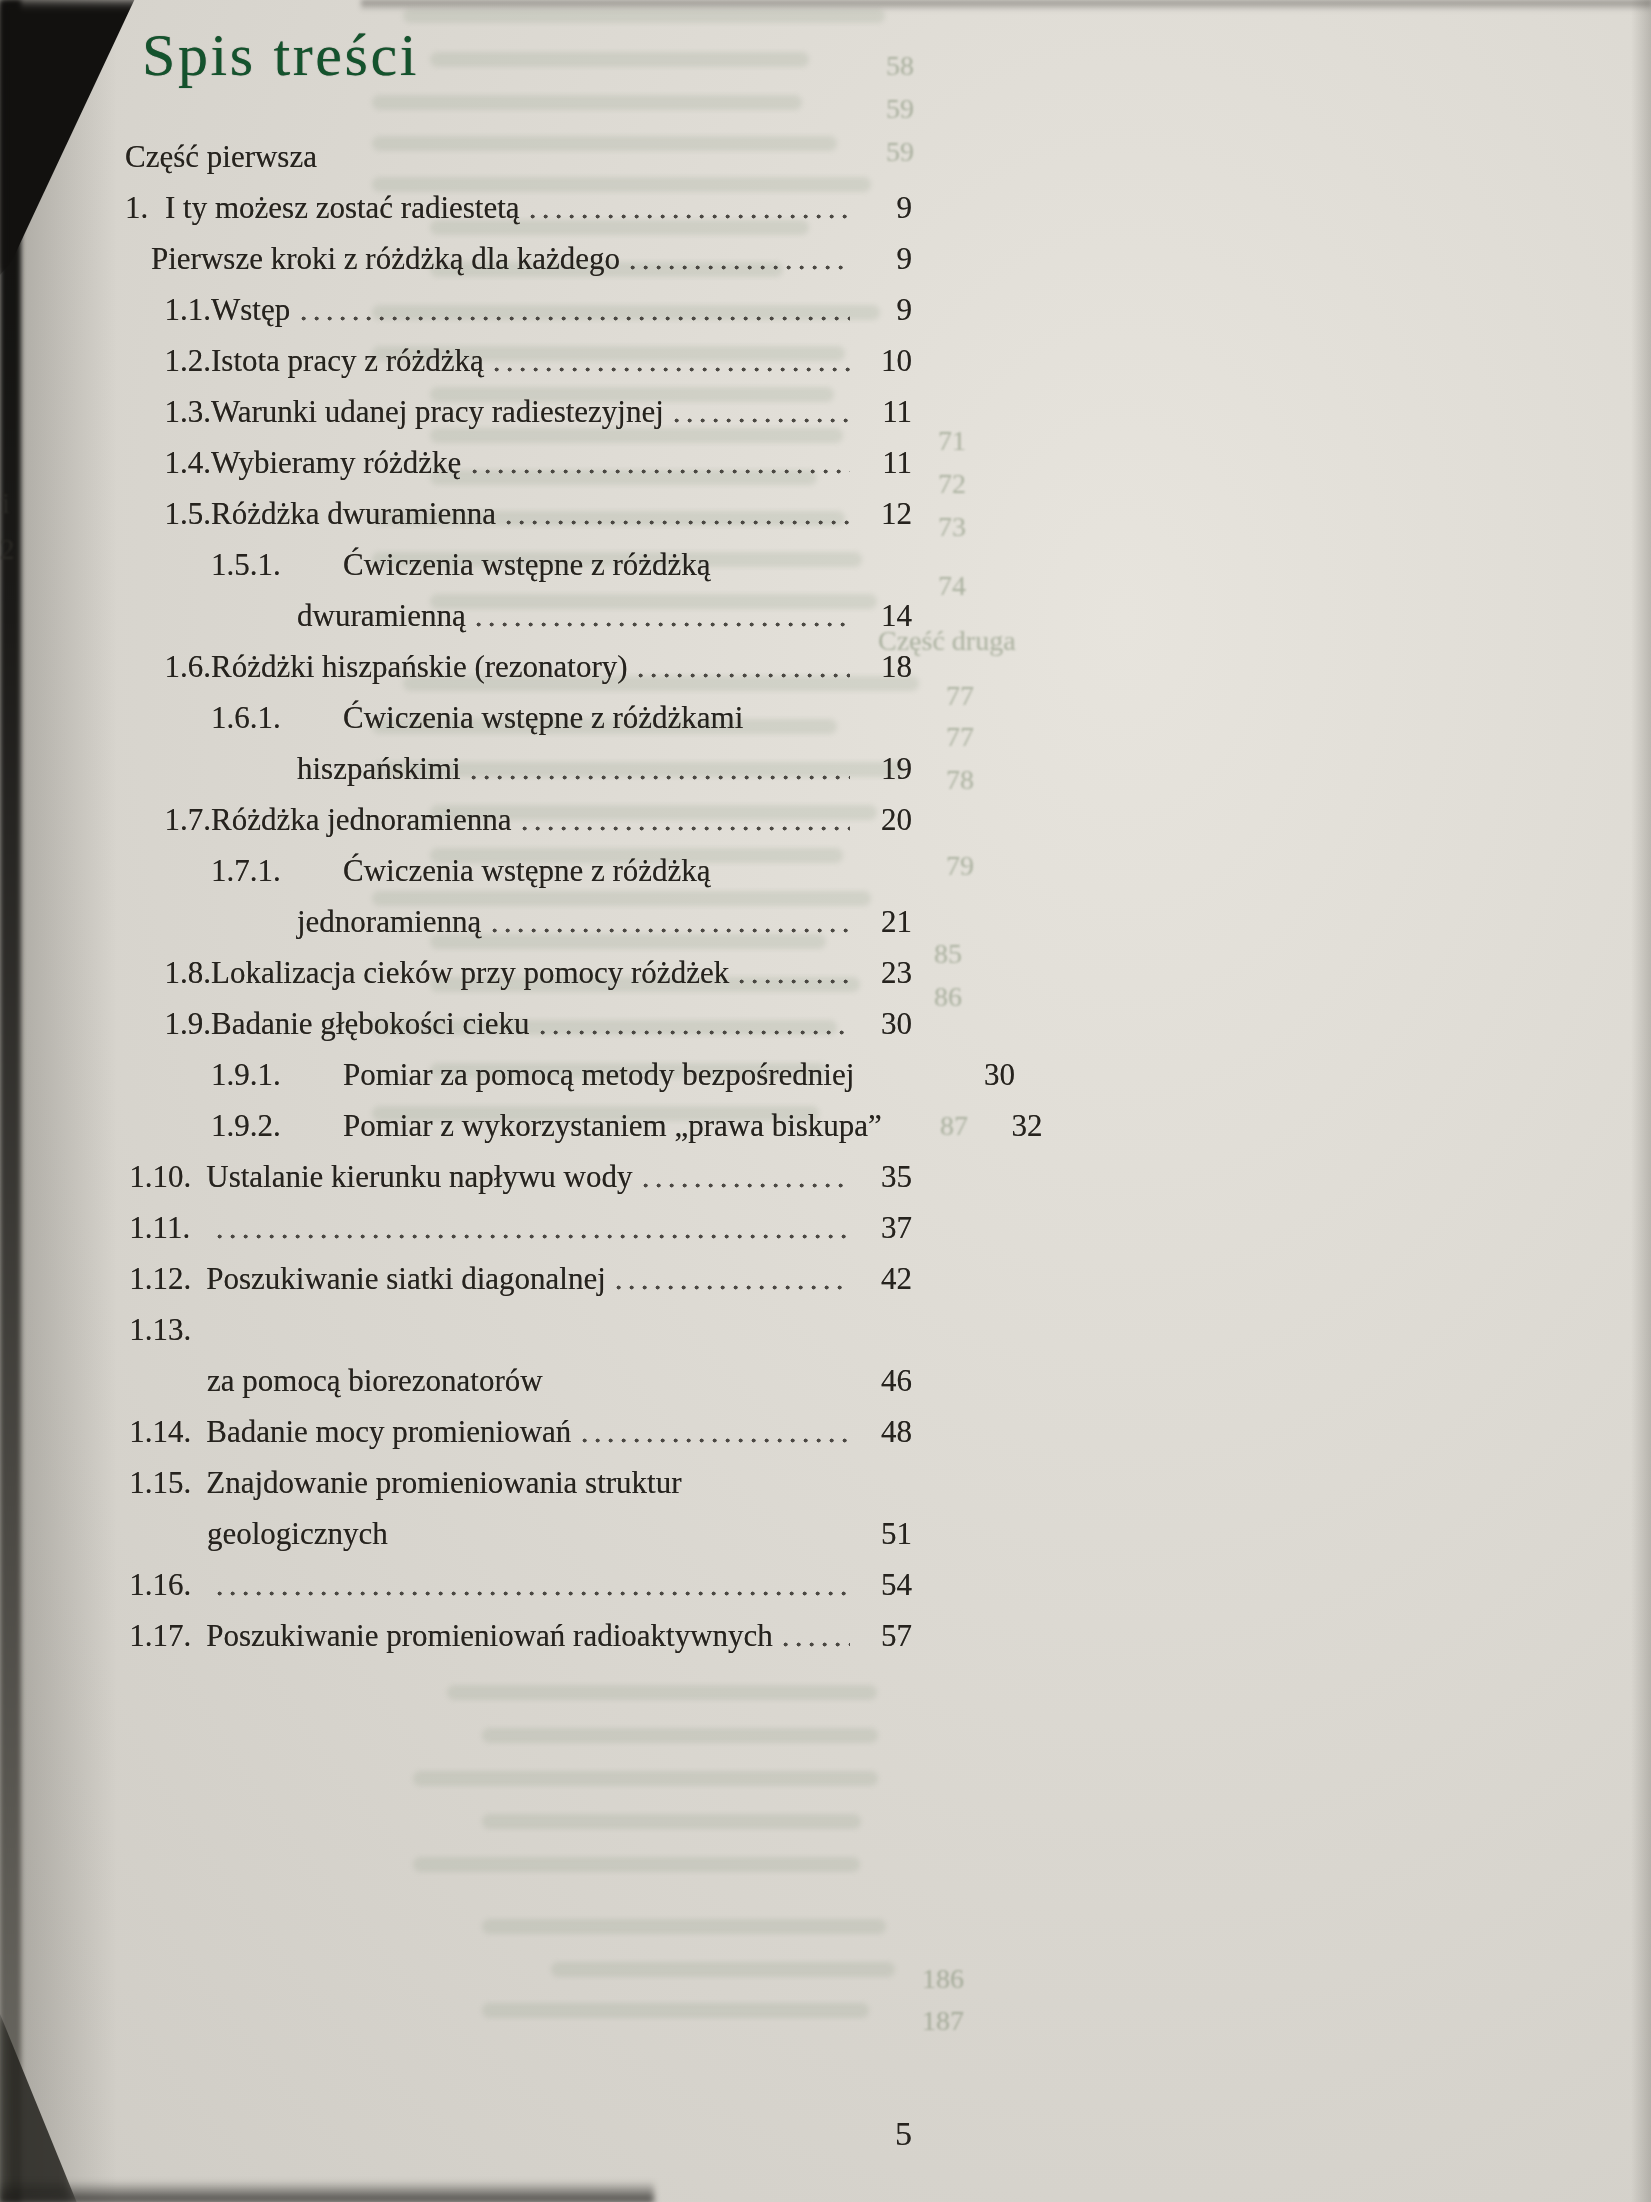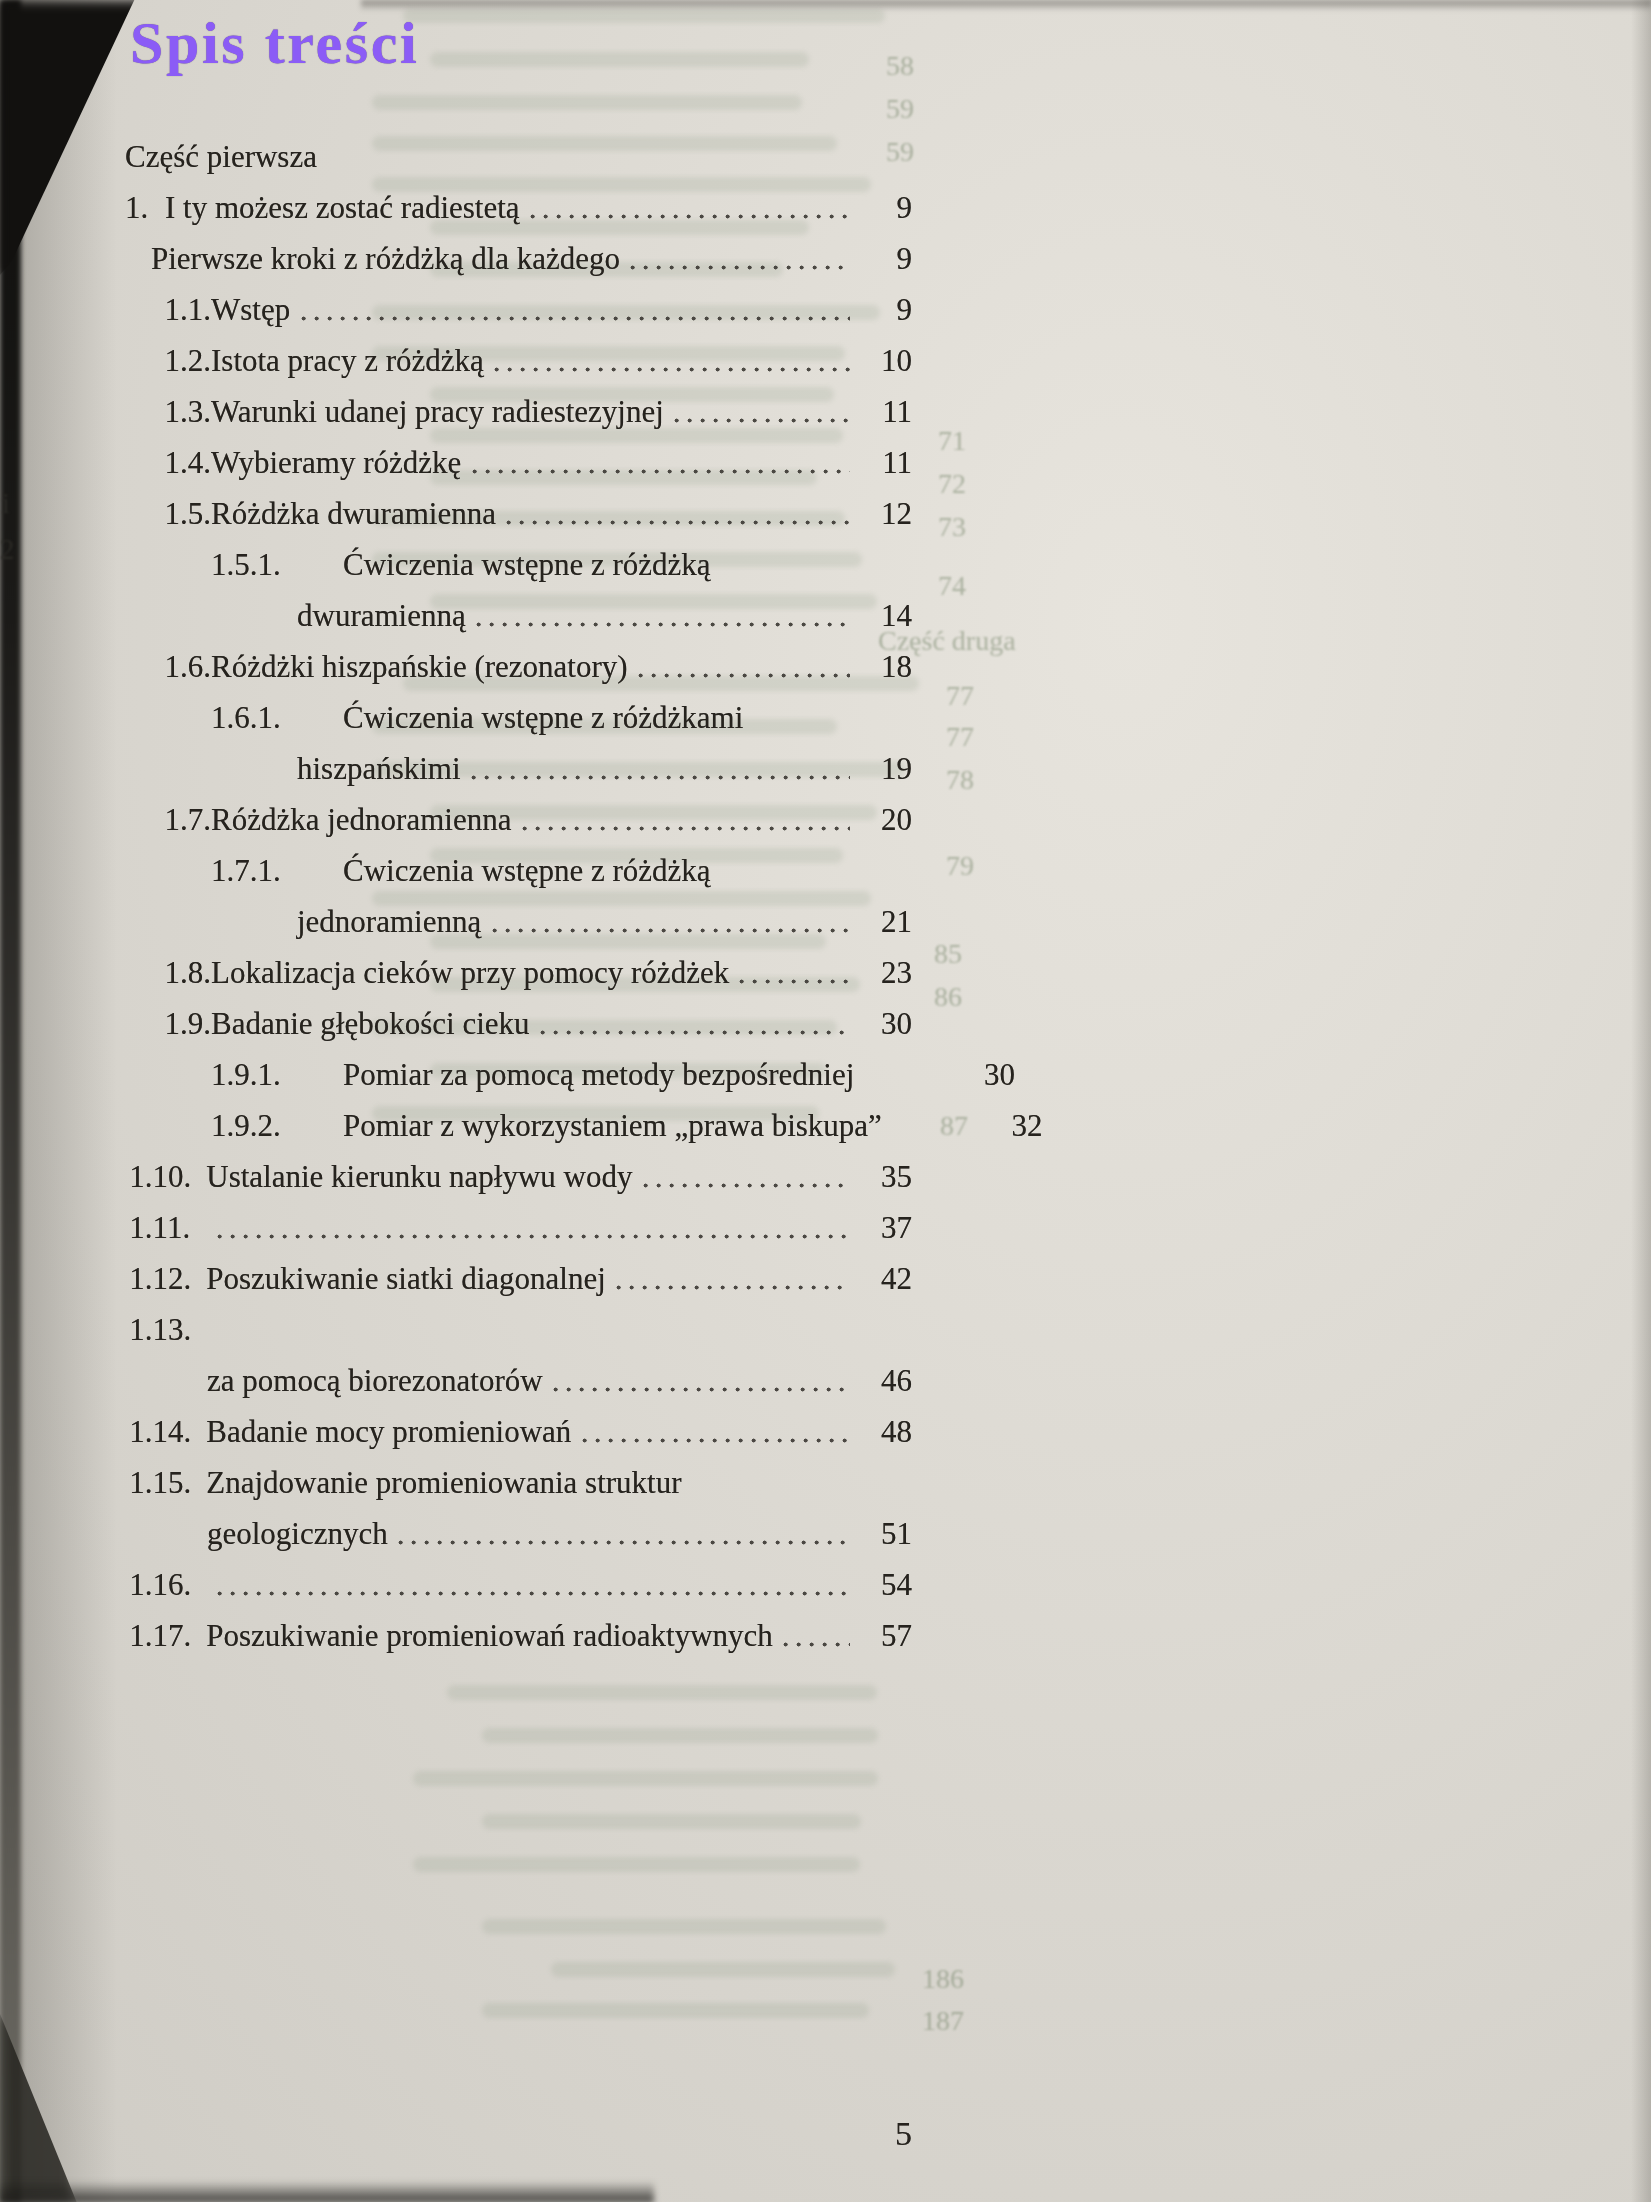--- a/index.html
+++ b/index.html
@@ -10,22 +10,22 @@
     color:#26231e;
   }
   .sheet{position:absolute;inset:0;}
   
   .bleed-layer{position:absolute;inset:0;z-index:1;}
   .bleed-bar{position:absolute;height:14.6px;border-radius:7.7px;background:rgba(126,140,116,0.16);filter:blur(2.6px);}
   .bleed-frag{position:absolute;font-size:28px;color:rgba(116,132,104,0.5);filter:blur(1.1px);white-space:nowrap;}
   .edge-frag{position:absolute;font-size:29px;color:rgba(46,45,40,0.85);filter:blur(0.9px);z-index:6;}
   
   .page-title{
-    position:absolute;left:126px;top:5.2px;margin:4px;z-index:2;
-    font-size:60px;font-weight:700;letter-spacing:2.6px;color:#8b5cf6;
+    position:absolute;left:126px;top:5.2px;margin:16px;z-index:2;
+    font-size:60px;font-weight:400;letter-spacing:2.6px;color:#14532d;
     text-shadow:0 0 0.9px rgba(28,26,22,0.55);
   }
   .toc{position:absolute;left:125px;top:131px;width:787px;z-index:2;
     font-size:31px;text-shadow:0 0 0.5px rgba(38,35,30,0.6);}
   .row{display:flex;height:51px;line-height:51px;white-space:nowrap;}
   .num{display:inline-block;flex-shrink:0;}
   .title{flex-shrink:0;}
   .leader{
     flex:1;min-width:0;margin:0 10.3px 0 10.3px;
     background-image:radial-gradient(circle at 2.6px 2.6px, rgba(59,56,51,0.9) 1.8px, transparent 2.3px);
@@ -36,21 +36,21 @@
   .leader.gone{background:none;}
   .pg{width:52px;text-align:right;flex-shrink:0;}
   
   .t-part{padding-left:0;}
   .t-chapter{padding-left:0;}     .t-chapter .num{width:40px;}
   .t-intro{padding-left:26px;}
   .t-sub{padding-left:17px;}      .t-sub .num{width:69px;text-align:right;}
   .t-sub10{padding-left:4.3px;}     .t-sub10 .num{width:77px;}
   .t-subsub{padding-left:86px;gap:44px;}  .t-subsub .num{width:88px;}
   .t-cont3{padding-left:172px;}
-  .t-cont2{padding-left:82px;}
+  .t-cont2{padding-left:82px;align-items:center;}
   .folio{position:absolute;left:125px;top:2115px;width:787px;text-align:right;
     font-size:34px;z-index:2;text-shadow:0 0 0.5px rgba(38,35,30,0.6);}
   
   .shade-left{position:absolute;left:0;top:0;width:138px;height:100%;z-index:3;pointer-events:none;
     background:linear-gradient(to right, rgba(62,60,54,0.30), rgba(62,60,54,0) 85%);}
   .edge-left{position:absolute;left:0;top:0;width:20.6px;height:100%;z-index:4;pointer-events:none;
     background:linear-gradient(to bottom,#0e0e0c 0%,#1b1a18 28%,#4a4843 68%,#6d6b64 100%);
     filter:blur(2.6px);}
   .corner-tl{position:absolute;left:0;top:0;width:146px;height:275px;z-index:5;pointer-events:none;
     background:#12110f;clip-path:polygon(0 0, 92% 0, 8% 95%, 0 100%);filter:blur(6px);}

